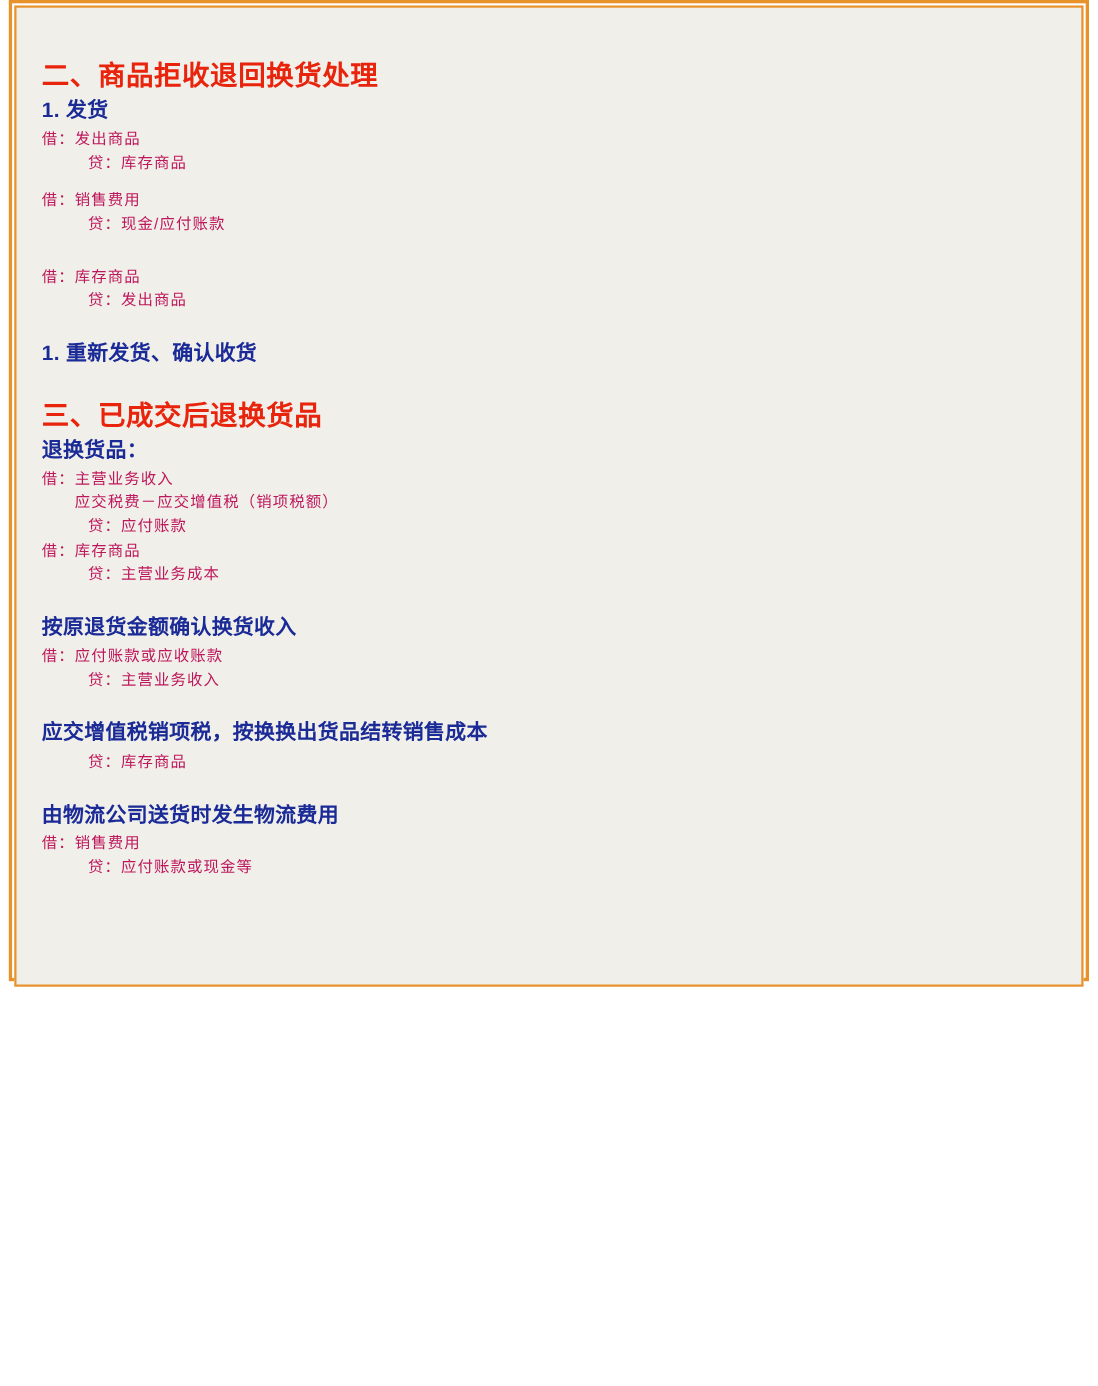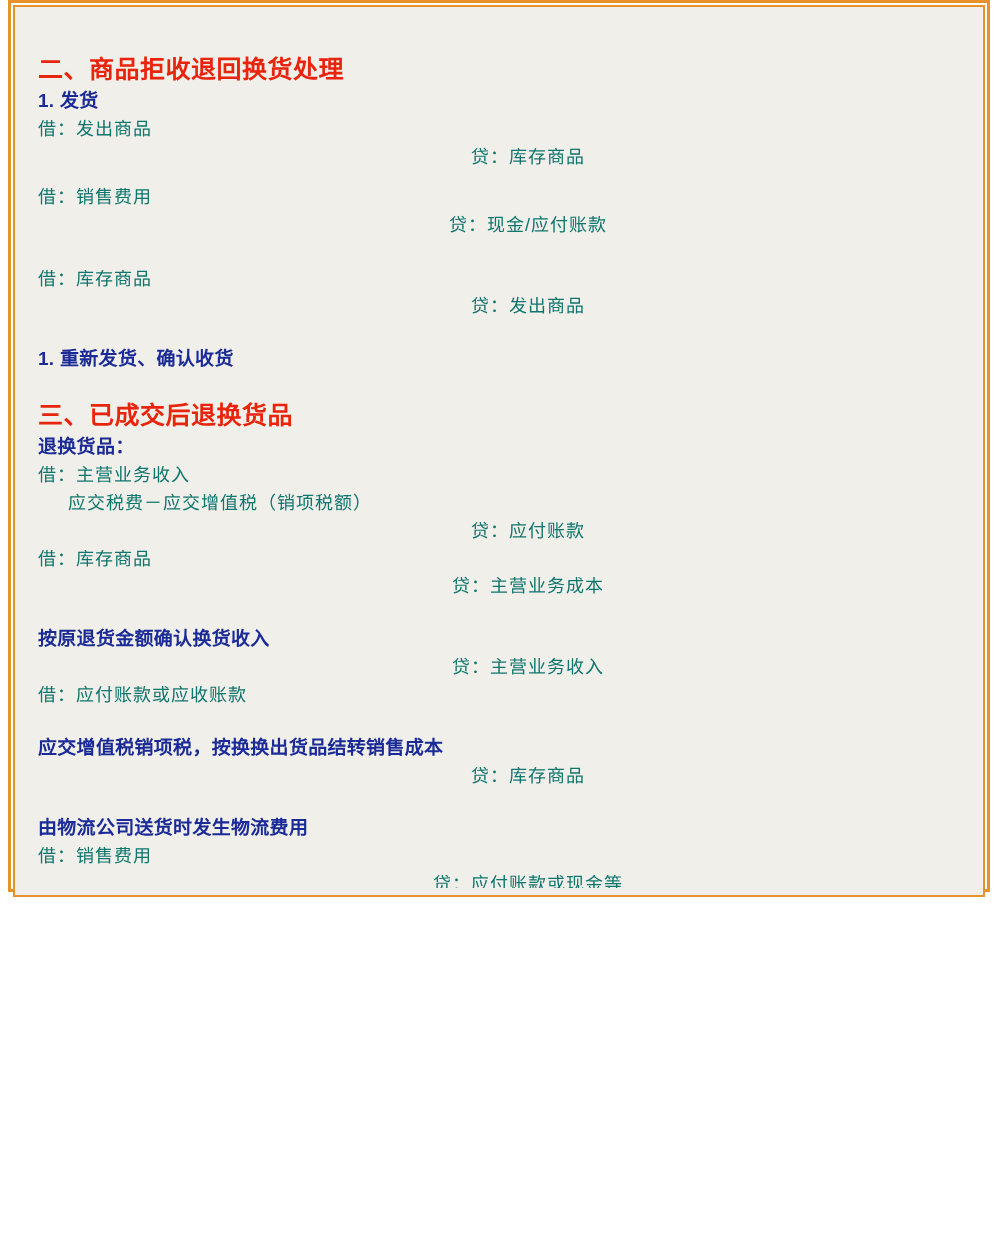--- a/index.html
+++ b/index.html
@@ -60,28 +60,28 @@
   }
   .h-blue {
     color: #1a2a97;
     font-weight: bold;
     font-size: 19px;
     letter-spacing: 0.3px;
     margin: 0 0 2px 0;
     line-height: 1.3;
   }
   .line {
-    color: #0f766e;
-    font-size: 18px;
+    color: #be185d;
+    font-size: 14px;
     line-height: 1.55;
     margin: 0;
     letter-spacing: 1px;
   }
   .ind-0 { padding-left: 0px; }
-  .ind-1 { padding-left: 42px; text-align: center; }
+  .ind-1 { padding-left: 42px; }
   .ind-s { padding-left: 30px; }
   .gap-sm { height: 12px; }
   .gap-md { height: 26px; }
 </style>
 </head>
 <body>
 
 <div class="page">
   <div class="border-outer"></div>
   <div class="border-inner"></div>
@@ -129,22 +129,22 @@
         <p class="line ind-s">应交税费－应交增值税（销项税额）</p>
         <p class="line ind-1">贷：应付账款</p>
         <p class="line ind-0">借：库存商品</p>
         <p class="line ind-1">贷：主营业务成本</p>
       </div>
 
       <div class="gap-md"></div>
 
       <div>
         <p class="h-blue">按原退货金额确认换货收入</p>
+        <p class="line ind-0">借：应付账款或应收账款</p>
         <p class="line ind-1">贷：主营业务收入</p>
-        <p class="line ind-0">借：应付账款或应收账款</p>
       </div>
 
       <div class="gap-md"></div>
 
       <div>
         <p class="h-blue">应交增值税销项税，按换换出货品结转销售成本</p>
         <p class="line ind-1">贷：库存商品</p>
       </div>
 
       <div class="gap-md"></div>

